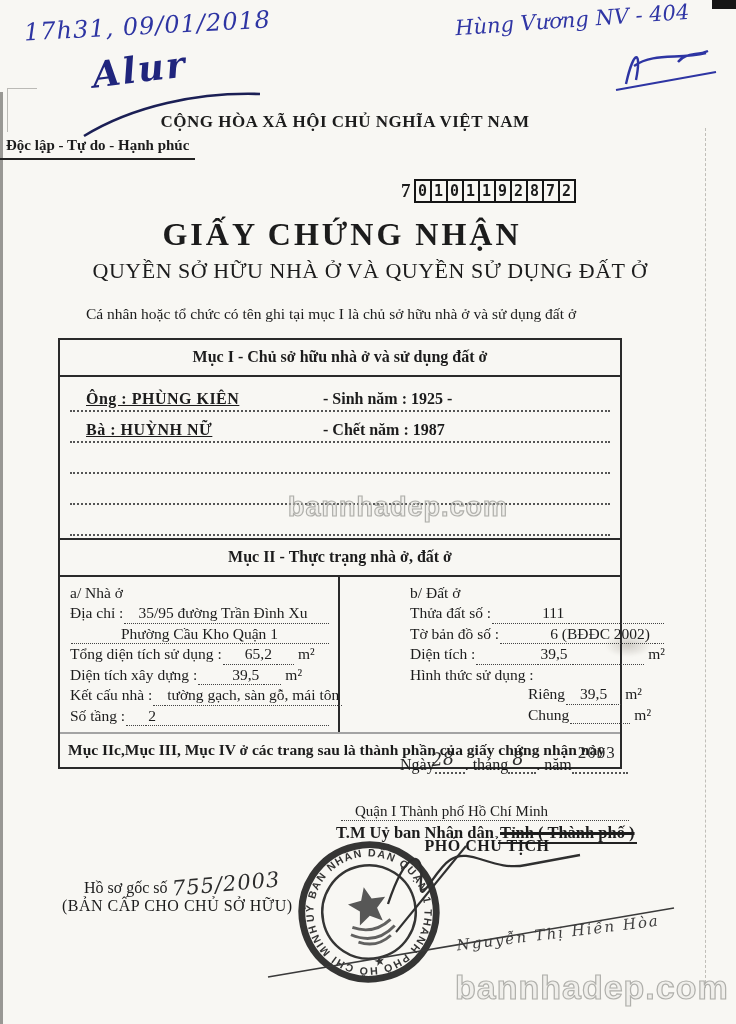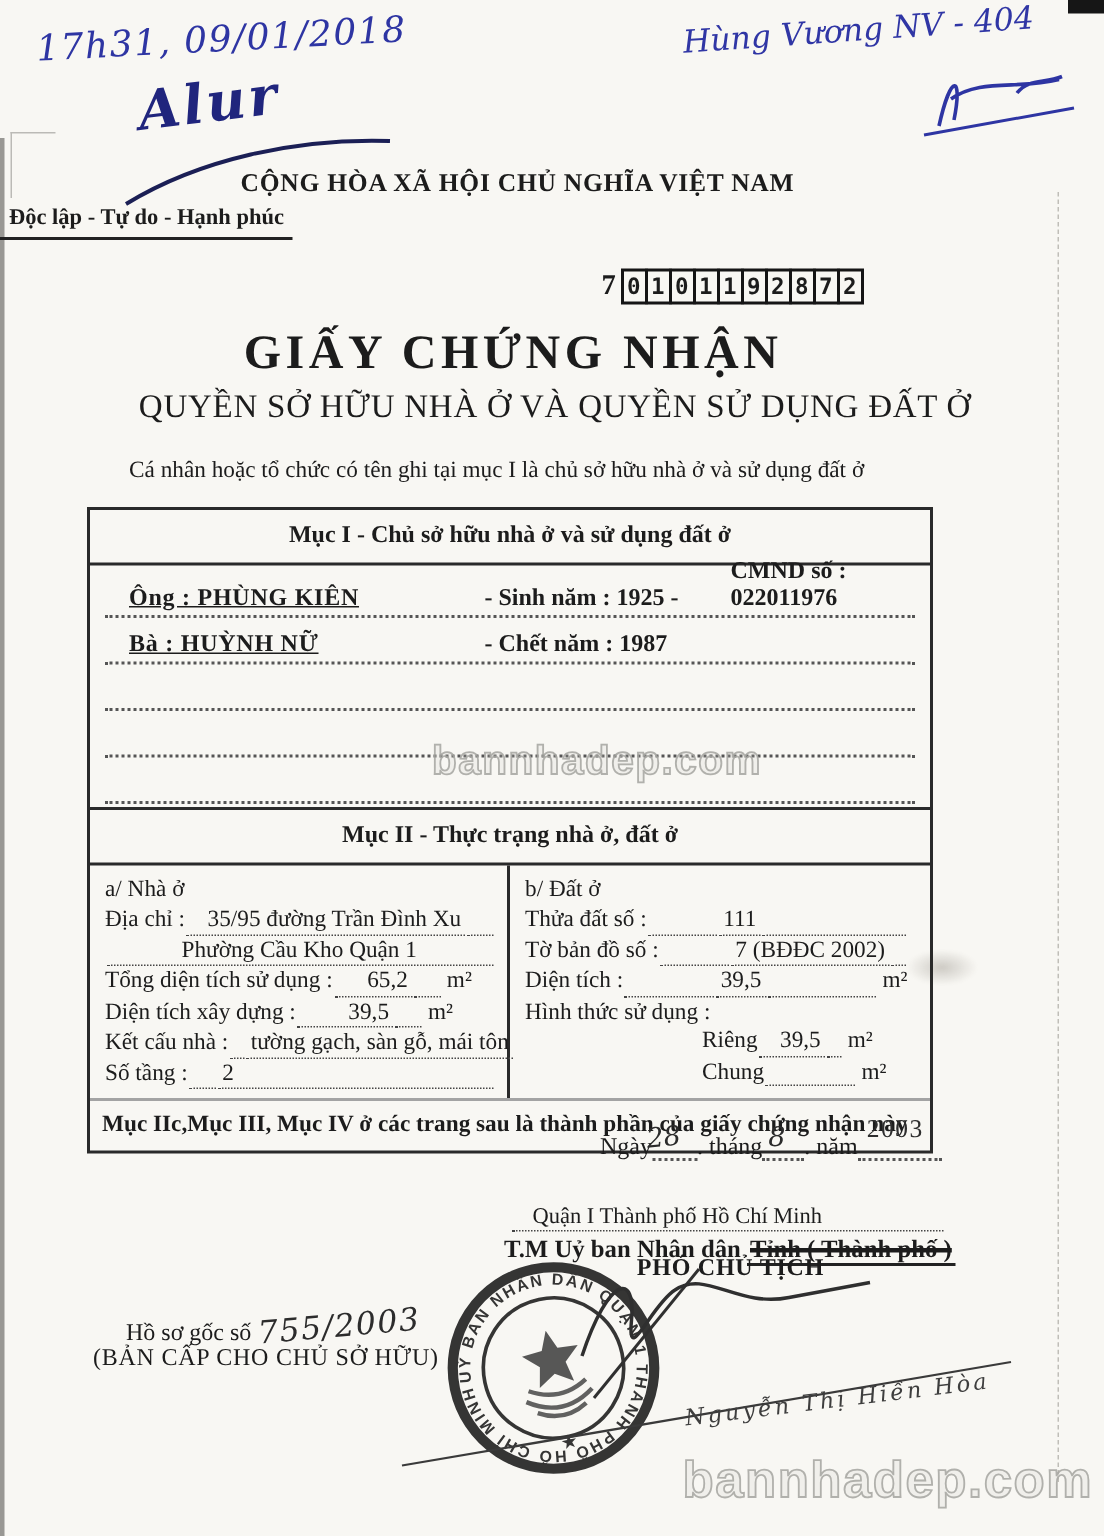--- a/index.html
+++ b/index.html
@@ -45,23 +45,23 @@
   
   .main-box { position:absolute; left:58px; top:338px; width:564px; border:2px solid #2a2a2a; background:transparent; }
   .sec-head { text-align:center; font-weight:bold; font-size:16px; padding:8px 0 9px; border-bottom:2px solid #2a2a2a; }
   .sec-head.sec2 { border-top:2px solid #2a2a2a; }
   .names { padding:4px 10px 2px; }
   .name-row { height:31px; border-bottom:2px dotted #555; display:flex; align-items:flex-end; padding:0 2px 2px 16px; font-size:16px; font-weight:bold; }
   .name-row .n-label { flex:0 0 237px; letter-spacing:.5px;text-decoration:underline; }
   .name-row .n-info { flex:0 0 150px; }
   .name-row .n-id { margin-left:14px; }
 
-  .cols { display:flex; }
+  .cols { display:flex;gap:48px; }
   .col-left { width:280px; border-right:2px solid #2a2a2a; padding:5px 8px 6px 10px; }
-  .col-right { flex:1; padding:5px 20px 6px 10px; }
+  .col-right { flex:1; padding:5px 20px 6px 10px;margin-left:12px; }
   .ln { display:flex; align-items:baseline; font-size:15.5px; line-height:19.5px; white-space:nowrap; }
   .ln .lab { flex:none; }
   .dots { border-bottom:1.6px dotted #444; align-self:stretch; margin:0 1px; }
   .dots.grow { flex:1 1 auto; }
   .dots.w10 { flex:0 0 10px; } .dots.w18 { flex:0 0 18px; } .dots.w30 { flex:0 0 30px; } .dots.w46 { flex:0 0 46px; } .dots.w60 { flex:0 0 60px; }
   .val { border-bottom:1.6px dotted #444; padding:0 3px; flex:none; }
   .unit { flex:none; padding-left:3px; }
   .indent { padding-left:118px; }
   .col-title { font-size:15.5px; line-height:21px; }
 
@@ -131,21 +131,20 @@
   <div class="doc-title">GIẤY CHỨNG NHẬN</div>
   <div class="doc-subtitle">QUYỀN SỞ HỮU NHÀ Ở VÀ QUYỀN SỬ DỤNG ĐẤT Ở</div>
   <div class="intro-note">Cá nhân hoặc tổ chức có tên ghi tại mục I là chủ sở hữu nhà ở và sử dụng đất ở</div>
 
   <div class="main-box">
     <div class="sec-head">Mục I - Chủ sở hữu nhà ở và sử dụng đất ở</div>
     <div class="names">
       <div class="name-row">
         <span class="n-label">Ông : PHÙNG  KIÊN</span>
         <span class="n-info">- Sinh năm  : 1925 -</span>
-        <span class="n-id">CMND số : 022011976</span>
       </div>
       <div class="name-row">
         <span class="n-label">Bà   : HUỲNH  NỮ</span>
         <span class="n-info">- Chết năm : 1987</span>
       </div>
       <div class="name-row"></div>
       <div class="name-row"></div>
       <div class="name-row"></div>
     </div>
 
@@ -196,21 +195,21 @@
         <div class="col-title">b/ Đất ở</div>
         <div class="ln">
             <span class="lab">Thửa đất số :</span>
             <span class="dots w46"></span>
             <span class="val">111</span>
             <span class="dots grow"></span>
           </div>
         <div class="ln">
             <span class="lab">Tờ bản đồ số :</span>
             <span class="dots w46"></span>
-            <span class="val">7 (BĐĐC 2002)</span>
+            <span class="val">6 (BĐĐC 2002)</span>
             <span class="dots w10"></span>
           </div>
         <div class="ln">
             <span class="lab">Diện tích :</span>
             <span class="dots w60"></span>
             <span class="val">39,5</span>
             <span class="dots grow"></span>
             <span class="unit">m²</span>
           </div>
         <div class="ln">

